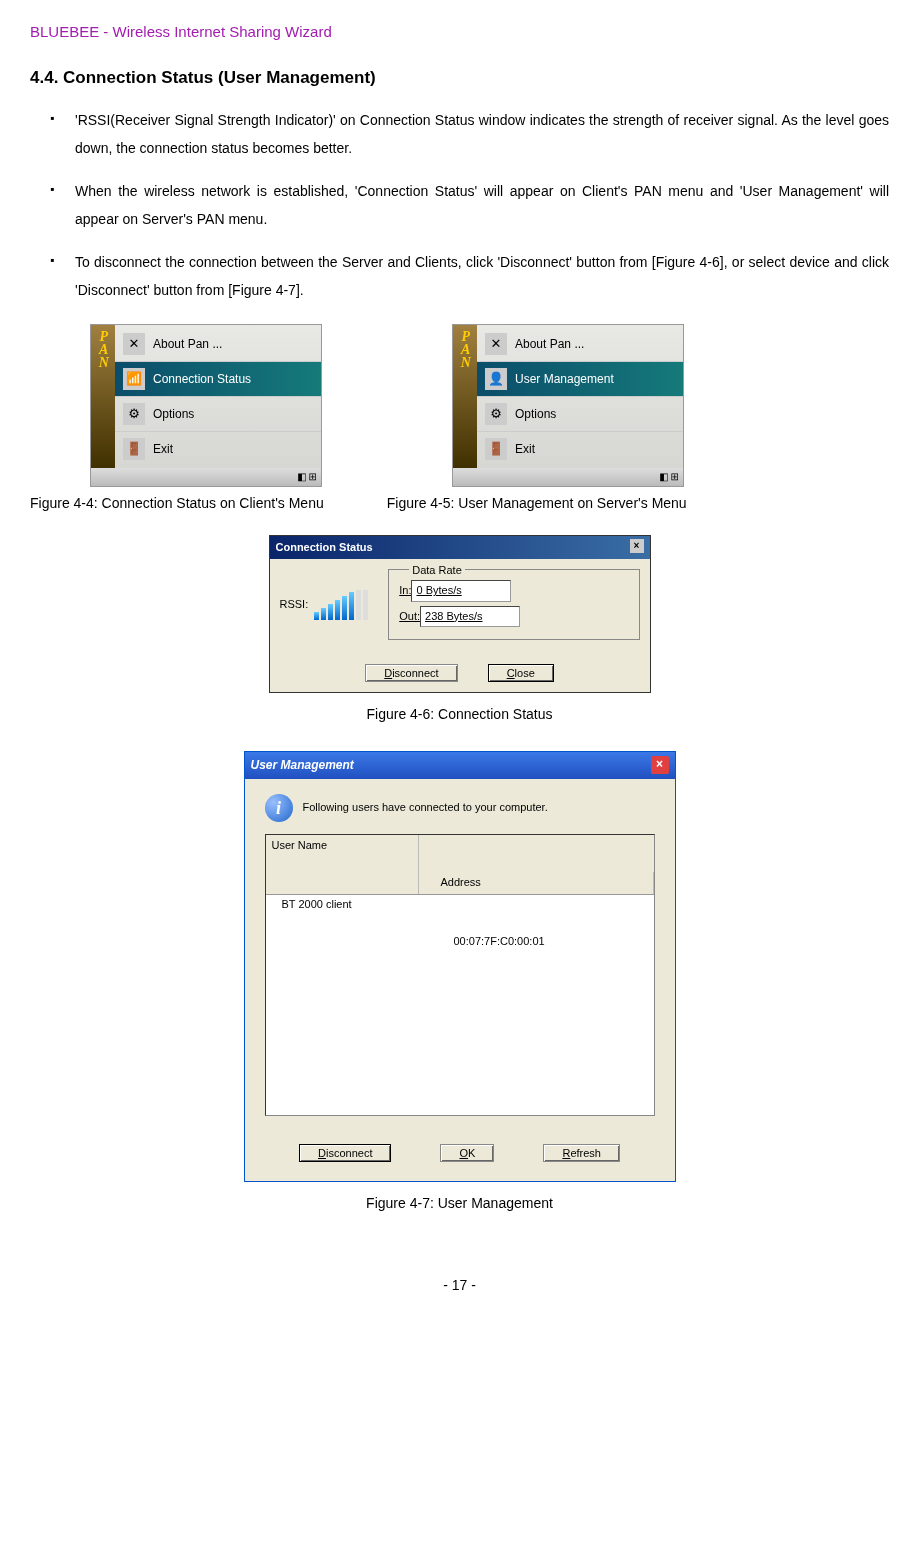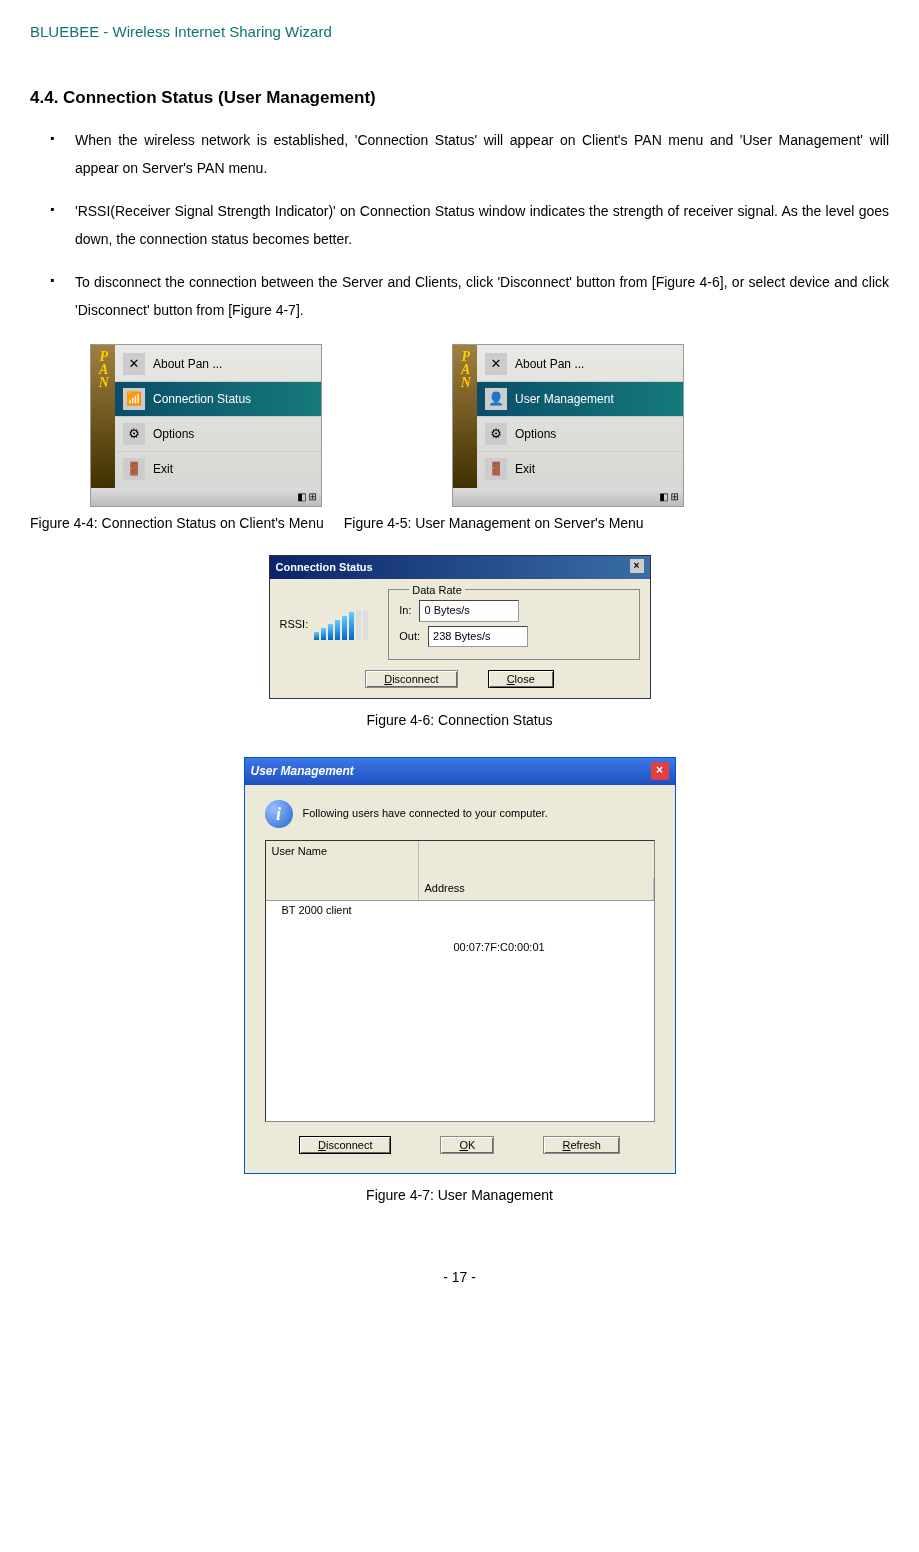--- a/index.html
+++ b/index.html
@@ -8,22 +8,22 @@
     line-height: 1.6;
     margin: 0;
     padding: 20px 30px;
     color: #000;
     background: #fff;
     width: 919px;
     box-sizing: border-box;
   }
   .header {
     font-size: 15px;
-    margin-bottom: 40px;
-    color: #0f766e;
+    margin-bottom: 20px;
+    color: #a21caf;
   }
   .section-title {
     font-weight: bold;
     font-size: 17px;
     margin-bottom: 15px;
   }
   .bullet-list {
     list-style: none;
     padding-left: 20px;
     margin: 0 0 20px 0;
@@ -107,20 +107,21 @@
     justify-content: flex-end;
     align-items: center;
     padding-right: 4px;
     gap: 2px;
     font-size: 10px;
   }
   .caption-row {
     display: flex;
     margin-bottom: 20px;
     font-size: 14px;
+    gap: 43px;
   }
   .caption-row span:first-child { flex: 0 0 auto; margin-right: 20px; }
 
   .conn-status-box {
     width: 380px;
     margin: 0 auto 10px auto;
     border: 1px solid #333;
     background: #ece9d8;
     font-size: 11px;
   }
@@ -180,22 +181,23 @@
   .data-rate-group .legend {
     position: absolute;
     top: -8px;
     left: 20px;
     background: #ece9d8;
     padding: 0 3px;
   }
   .dr-row {
     display: flex;
     align-items: center;
-    gap: 8px;
+    gap: 0;
     margin: 4px 0;
+    text-decoration: underline;
   }
   .dr-row .field {
     background: #fff;
     border: 1px inset #999;
     padding: 1px 4px;
     width: 90px;
     font-size: 11px;
   }
   .button-row {
     display: flex;
@@ -203,20 +205,21 @@
     gap: 30px;
     padding: 0 10px 10px 10px;
   }
   .win-btn {
     background: #ece9d8;
     border: 1px solid #888;
     box-shadow: 1px 1px 0 #fff inset, -1px -1px 0 #666 inset;
     padding: 2px 18px;
     font-size: 11px;
     cursor: pointer;
+    margin-top: 14px;
   }
   .win-btn.default { border: 1px solid #000; }
   .ul-letter { text-decoration: underline; }
 
   .center-caption {
     text-align: center;
     margin: 8px 0 25px 0;
     font-size: 14px;
   }
 
@@ -272,20 +275,21 @@
   .list-box {
     background: #fff;
     border: 1px inset #888;
     height: 280px;
   }
   .list-header {
     display: flex;
     background: #ece9d8;
     border-bottom: 1px solid #999;
     font-size: 11px;
+    gap: 16px;
   }
   .list-header div {
     padding: 2px 6px;
     border-right: 1px solid #bbb;
   }
   .col-name { width: 140px; }
   .col-addr { flex: 1; margin-top: 37px; }
   .list-row {
     display: flex;
     font-size: 11px;
@@ -303,22 +307,22 @@
   }
 </style>
 </head>
 <body>
 
 <div class="header">BLUEBEE - Wireless Internet Sharing Wizard</div>
 
 <div class="section-title">4.4. Connection Status (User Management)</div>
 
 <ul class="bullet-list">
+  <li>'RSSI(Receiver Signal Strength Indicator)' on Connection Status window indicates the strength of receiver signal. As the level goes down, the connection status becomes better.</li>
   <li>When the wireless network is established, 'Connection Status' will appear on Client's PAN menu and 'User Management' will appear on Server's PAN menu.</li>
-  <li>'RSSI(Receiver Signal Strength Indicator)' on Connection Status window indicates the strength of receiver signal. As the level goes down, the connection status becomes better.</li>
   <li>To disconnect the connection between the Server and Clients, click 'Disconnect' button from [Figure 4-6], or select device and click 'Disconnect' button from [Figure 4-7].</li>
 </ul>
 
 <div class="figure-row">
 
   <div>
     <div class="menu-box">
       <div class="menu-row">
         <div class="pan-tab">PAN</div>
         <div class="menu-items">

